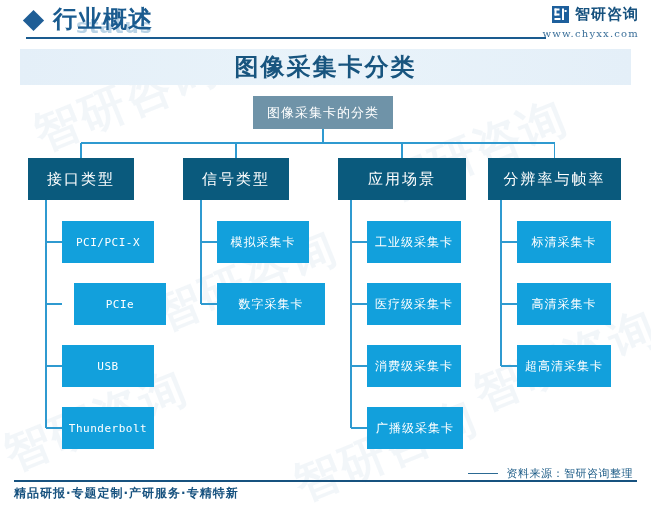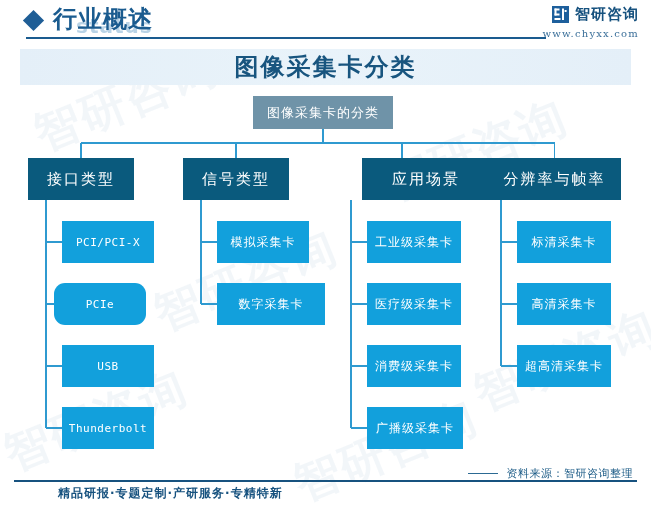--- a/index.html
+++ b/index.html
@@ -199,21 +199,20 @@
   }
   #footer-text {
     position: absolute;
     left: 14px; top: 485px;
     font-family: "DejaVu Sans", sans-serif;
     font-size: 12px;
     font-weight: 700;
     color: #17527f;
     letter-spacing: 1px;
     z-index: 3;
-    margin-left: 44px;
   }
 </style>
 </head>
 <body>
 
 <div id="watermark">
     <div class="wm" style="left: 30px; top: 70px; font-size: 46px;">智研咨询</div>
     <div class="wm" style="left: 150px; top: 250px; font-size: 46px;">智研咨询</div>
     <div class="wm" style="left: 0px; top: 390px; font-size: 46px;">智研咨询</div>
     <div class="wm" style="left: 380px; top: 120px; font-size: 46px;">智研咨询</div>
@@ -278,39 +277,39 @@
 <div id="diagram">
     <div class="node node-root" style="left: 253px; top: 96px; width: 140px; height: 33px; background: rgb(111, 147, 168);">
       <span>图像采集卡的分类</span>
     </div>
     <div class="node node-l2" style="left: 28px; top: 158px; width: 106px; height: 42px; background: rgb(10, 90, 125);">
       <span>接口类型</span>
     </div>
     <div class="node node-leaf mono" style="left: 62px; top: 221px; width: 92px; height: 42px; background: rgb(18, 160, 220); align-items: center;">
       <span>PCI/PCI-X</span>
     </div>
-    <div class="node node-leaf mono" style="left: 54px; top: 283px; width: 92px; height: 42px; background: rgb(18, 160, 220); border-radius: 11px;">
+    <div class="node node-leaf mono" style="left: 74px; top: 283px; width: 92px; height: 42px; background: rgb(18, 160, 220);">
       <span>PCIe</span>
     </div>
     <div class="node node-leaf mono" style="left: 62px; top: 345px; width: 92px; height: 42px; background: rgb(18, 160, 220);">
       <span>USB</span>
     </div>
     <div class="node node-leaf mono" style="left: 62px; top: 407px; width: 92px; height: 42px; background: rgb(18, 160, 220);">
       <span>Thunderbolt</span>
     </div>
     <div class="node node-leaf" style="left: 217px; top: 221px; width: 92px; height: 42px; background: rgb(18, 160, 220);">
       <span>模拟采集卡</span>
     </div>
     <div class="node node-l2" style="left: 183px; top: 158px; width: 106px; height: 42px; background: rgb(10, 90, 125);">
       <span>信号类型</span>
     </div>
     <div class="node node-leaf" style="left: 217px; top: 283px; width: 108px; height: 42px; background: rgb(18, 160, 220);">
       <span>数字采集卡</span>
     </div>
-    <div class="node node-l2" style="left: 338px; top: 158px; width: 128px; height: 42px; background: rgb(10, 90, 125); margin-left: 24px;">
+    <div class="node node-l2" style="left: 338px; top: 158px; width: 128px; height: 42px; background: rgb(10, 90, 125);">
       <span>应用场景</span>
     </div>
     <div class="node node-leaf" style="left: 367px; top: 221px; width: 94px; height: 42px; background: rgb(18, 160, 220);">
       <span>工业级采集卡</span>
     </div>
     <div class="node node-leaf" style="left: 367px; top: 283px; width: 94px; height: 42px; background: rgb(18, 160, 220);">
       <span>医疗级采集卡</span>
     </div>
     <div class="node node-leaf" style="left: 367px; top: 345px; width: 94px; height: 42px; background: rgb(18, 160, 220);">
       <span>消费级采集卡</span>

